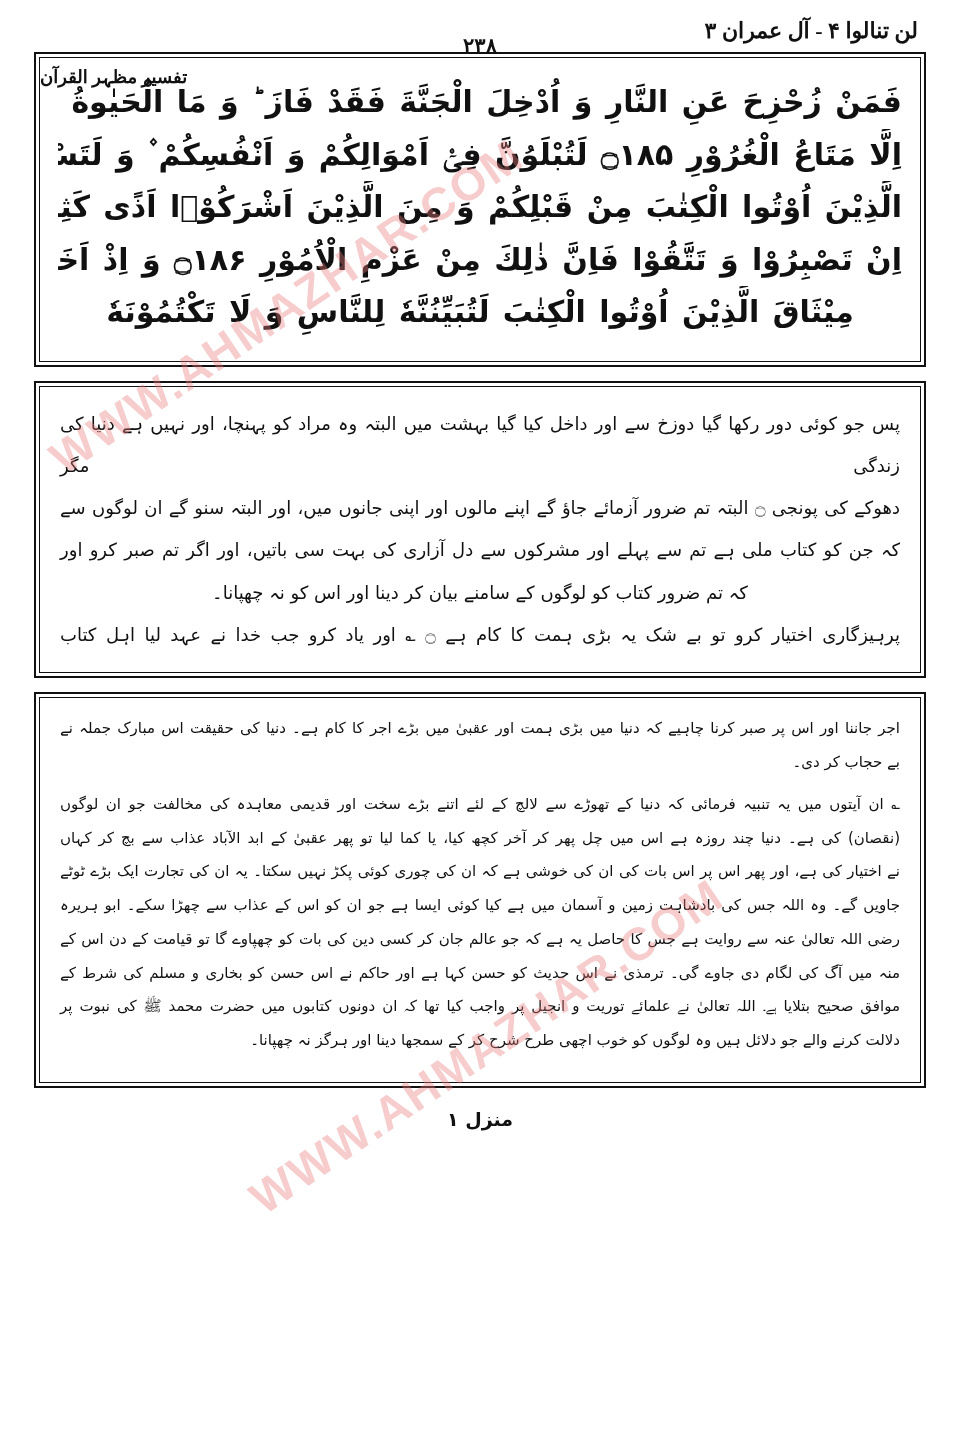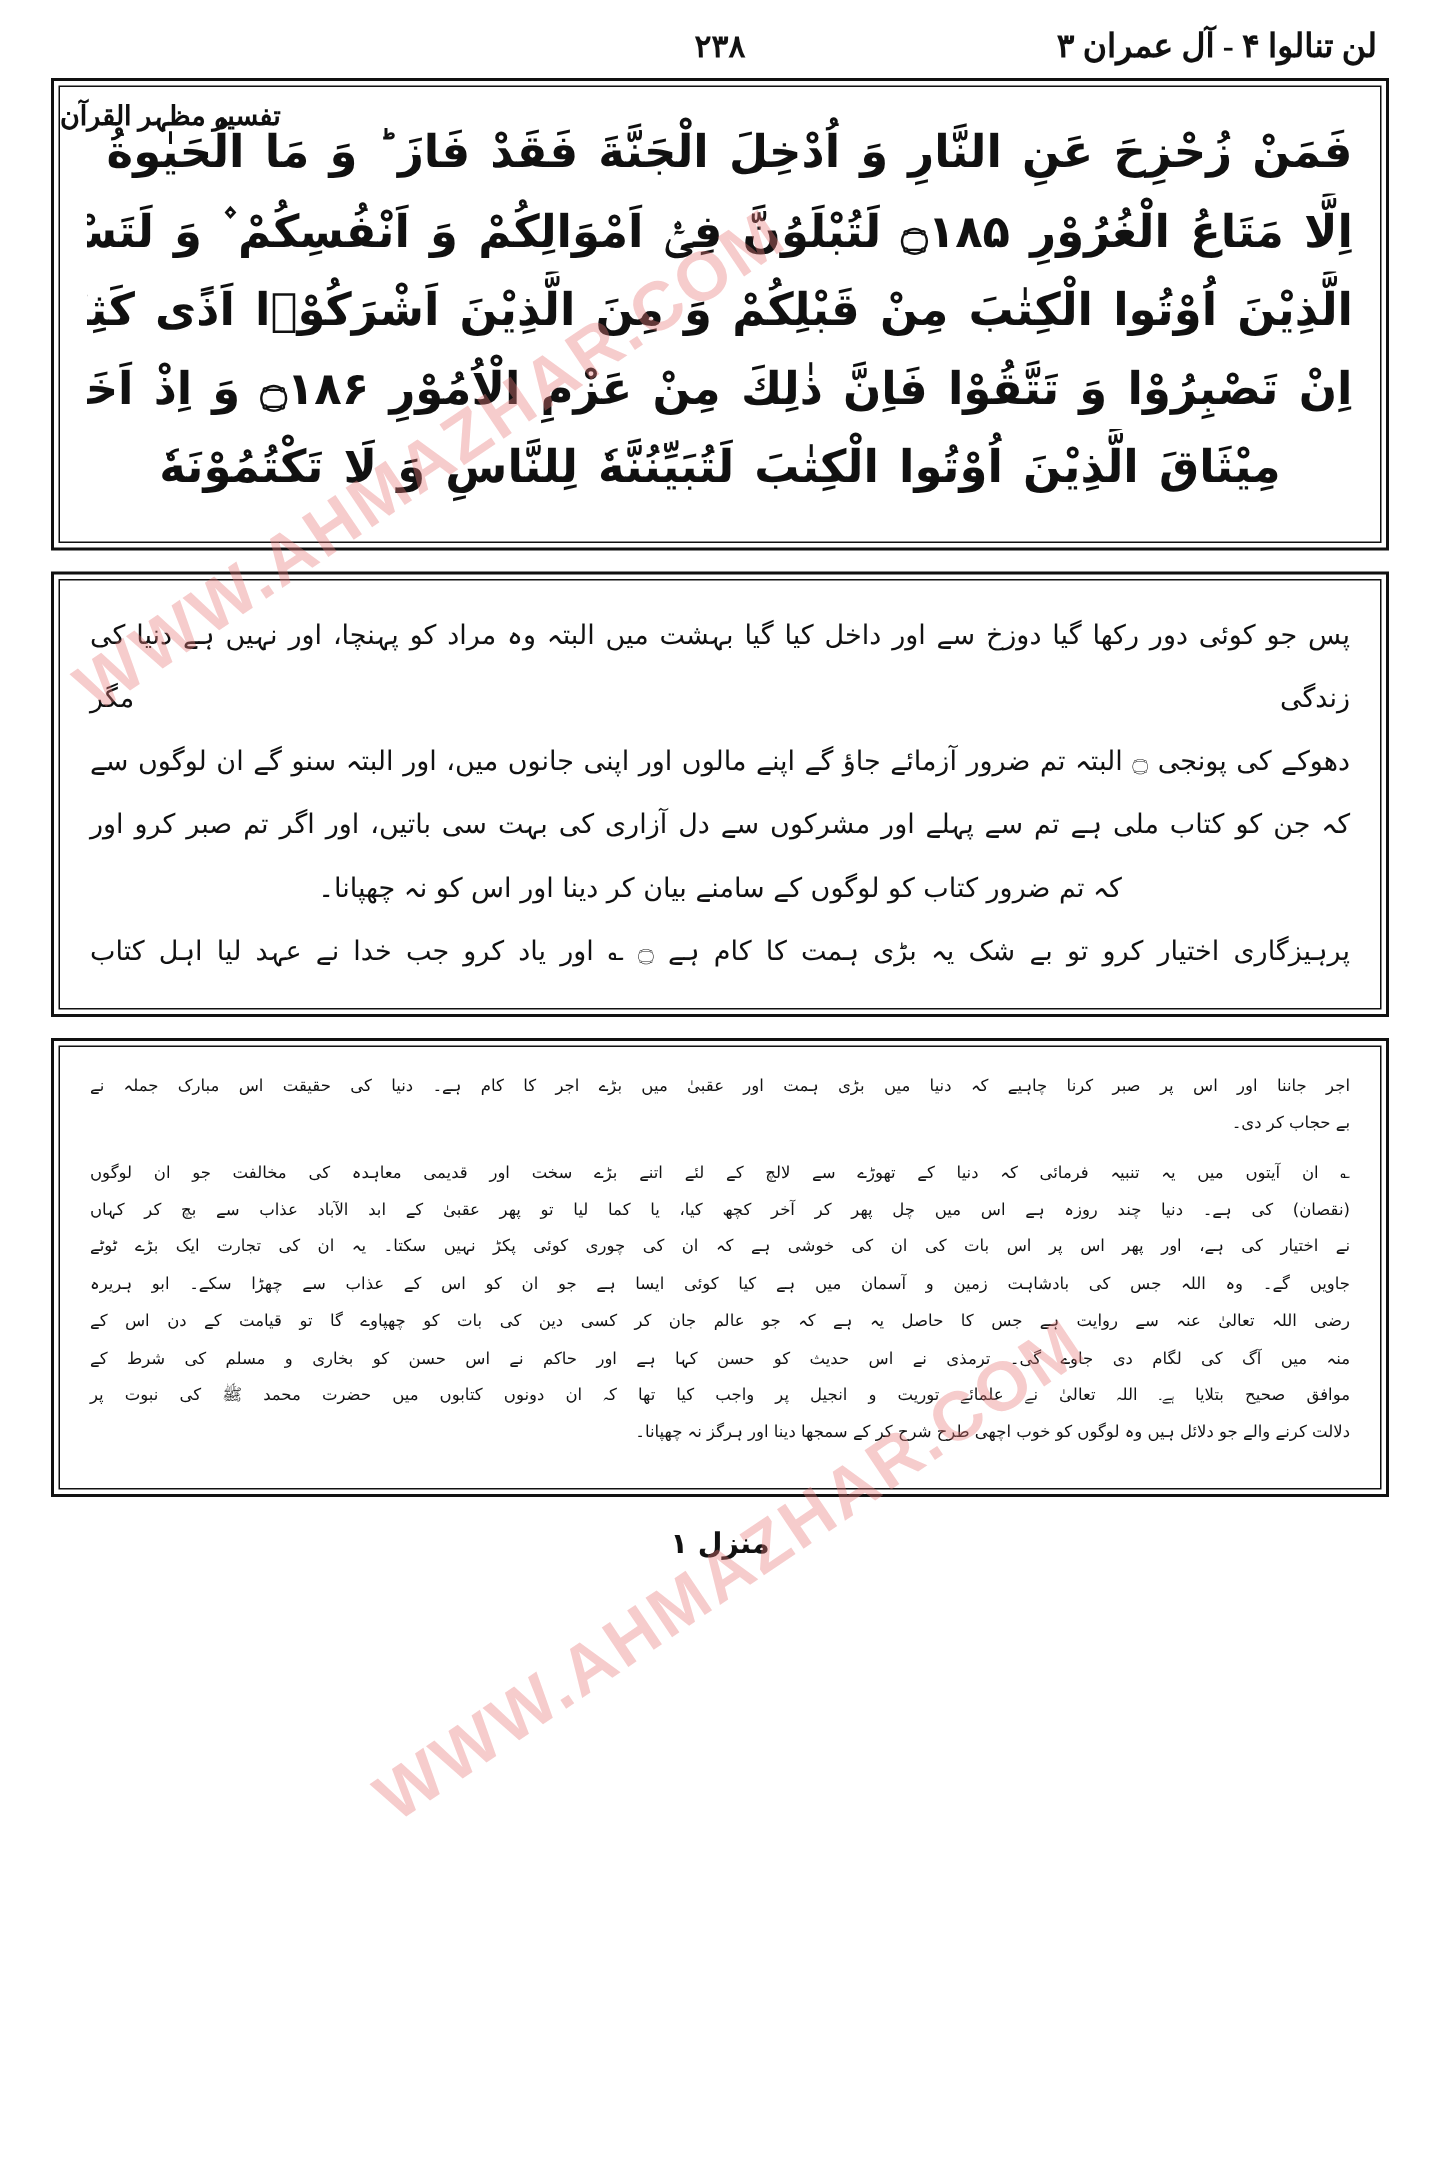--- a/index.html
+++ b/index.html
@@ -73,21 +73,21 @@
     font-weight: bold;
     padding-right: 8px;
     letter-spacing: 0.5px;
   }
   .header-center {
     font-size: 21px;
     font-weight: bold;
     position: absolute;
     left: 50%;
     transform: translateX(-50%);
-    top: 1px;
+    top: 16px;
   }
   .header-left {
     font-size: 18px;
     font-weight: bold;
     padding-left: 6px;
     letter-spacing: 0.5px;
     margin-top: 48px;
   }
 
   
@@ -139,21 +139,21 @@
   .urdu-trans .line.last {
     text-align-last: center;
   }
 
   
   .tafsir {
     direction: rtl;
     text-align: justify;
     text-align-last: justify;
     font-family: "DejaVu Sans", "Liberation Sans", sans-serif;
-    font-size: 11px;
+    font-size: 15px;
     line-height: 2.25;
     padding: 4px 6px 6px 6px;
   }
   .tafsir .para {
     margin: 0 0 8px 0;
   }
   .tafsir .line {
     display: block;
   }
   .tafsir .line.last {

